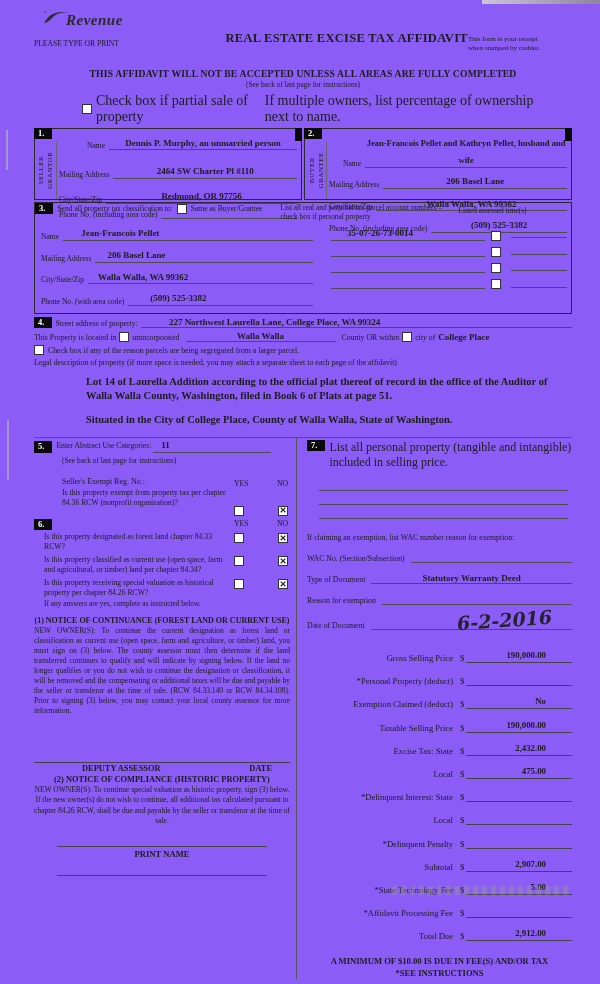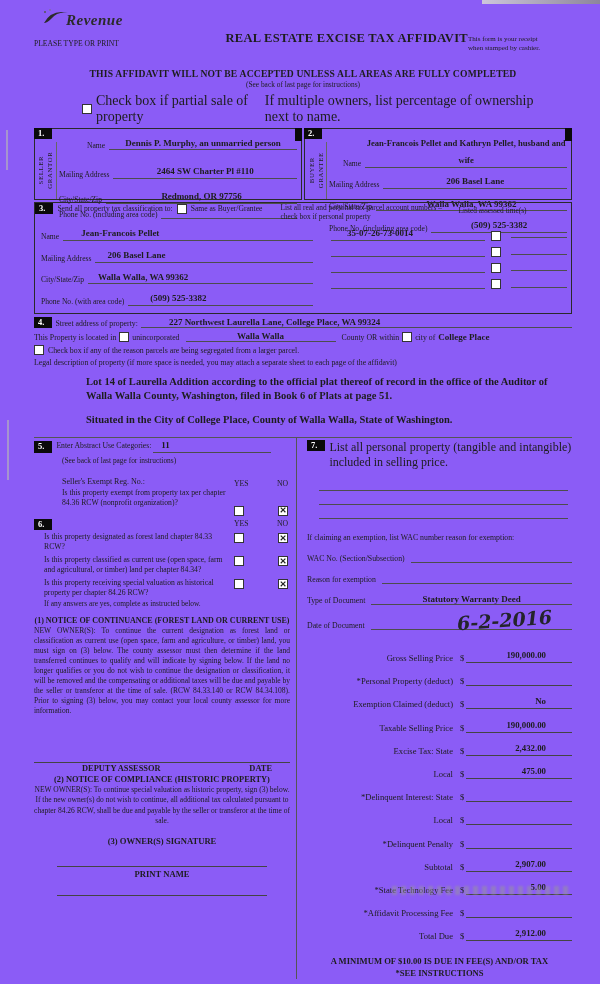--- a/index.html
+++ b/index.html
@@ -362,21 +362,20 @@
         <div class="notice-title">(1) NOTICE OF CONTINUANCE (FOREST LAND OR CURRENT USE)</div>
         <div class="notice-body">NEW OWNER(S):  To continue the current designation as forest land or classification as current use (open space, farm and agriculture, or timber) land, you must sign on (3) below.  The county assessor must then determine if the land transferred continues to qualify and will indicate by signing below. If the land no longer qualifies or you do not wish to continue the designation or classification, it will be removed and the compensating or additional taxes will be due and payable by the seller or transferor at the time of sale.  (RCW 84.33.140 or RCW 84.34.108). Prior to signing (3) below, you may contact your local county assessor for more information.</div>
 
 
         <div class="assessor-line">
           <span>DEPUTY ASSESSOR</span>
           <span>DATE</span>
         </div>
         <div class="notice-title" style="margin-top:2px;font-size:8.4px;">(2) NOTICE OF COMPLIANCE (HISTORIC PROPERTY)</div>
         <div class="notice-body" style="text-align:center;">NEW OWNER(S):  To continue special valuation as historic property, sign (3) below.  If the new owner(s) do not wish to continue, all additional tax calculated pursuant to chapter 84.26 RCW, shall be due and payable by the seller or transferor at the time of sale.</div>
-        <div class="clabel" style="margin-top:10px;">(3)  OWNER(S) SIGNATURE</div>
         <div class="center-line"></div>
         <div class="clabel">PRINT NAME</div>
         <div class="center-line" style="margin-top:16px;"></div>
       </div>
 
       <div class="colR">
 
         <div class="s7hdr">
           <span class="numtab">7.</span>
           <span class="htext">List all personal property (tangible and intangible) included in selling price.</span>
@@ -384,26 +383,26 @@
         <div class="s7line" style="margin-top:6px;"></div>
         <div class="s7line"></div>
         <div class="s7line"></div>
 
         <div class="exnote">If claiming an exemption, list WAC number reason for exemption:</div>
         <div class="exrow">
           <span>WAC No. (Section/Subsection)</span>
           <span class="fill"><span class="typed"></span></span>
         </div>
         <div class="exrow">
+          <span>Type of Document</span>
+          <span class="fill"><span class="typed">Statutory Warranty Deed</span></span>
+        </div>
+        <div class="exrow">
           <span>Reason for exemption</span>
           <span class="fill"><span class="typed"></span></span>
-        </div>
-        <div class="exrow">
-          <span>Type of Document</span>
-          <span class="fill"><span class="typed">Statutory Warranty Deed</span></span>
         </div>
         <div class="exrow" style="margin-bottom:2px;">
           <span>Date of Document</span>
           <span class="fill" style="height:14px;position:relative;">
             <span class="hand docdate-hand">6-2-2016</span>
           </span>
         </div>
 
         <div style="margin-top:14px;">
           <div class="mrow">

